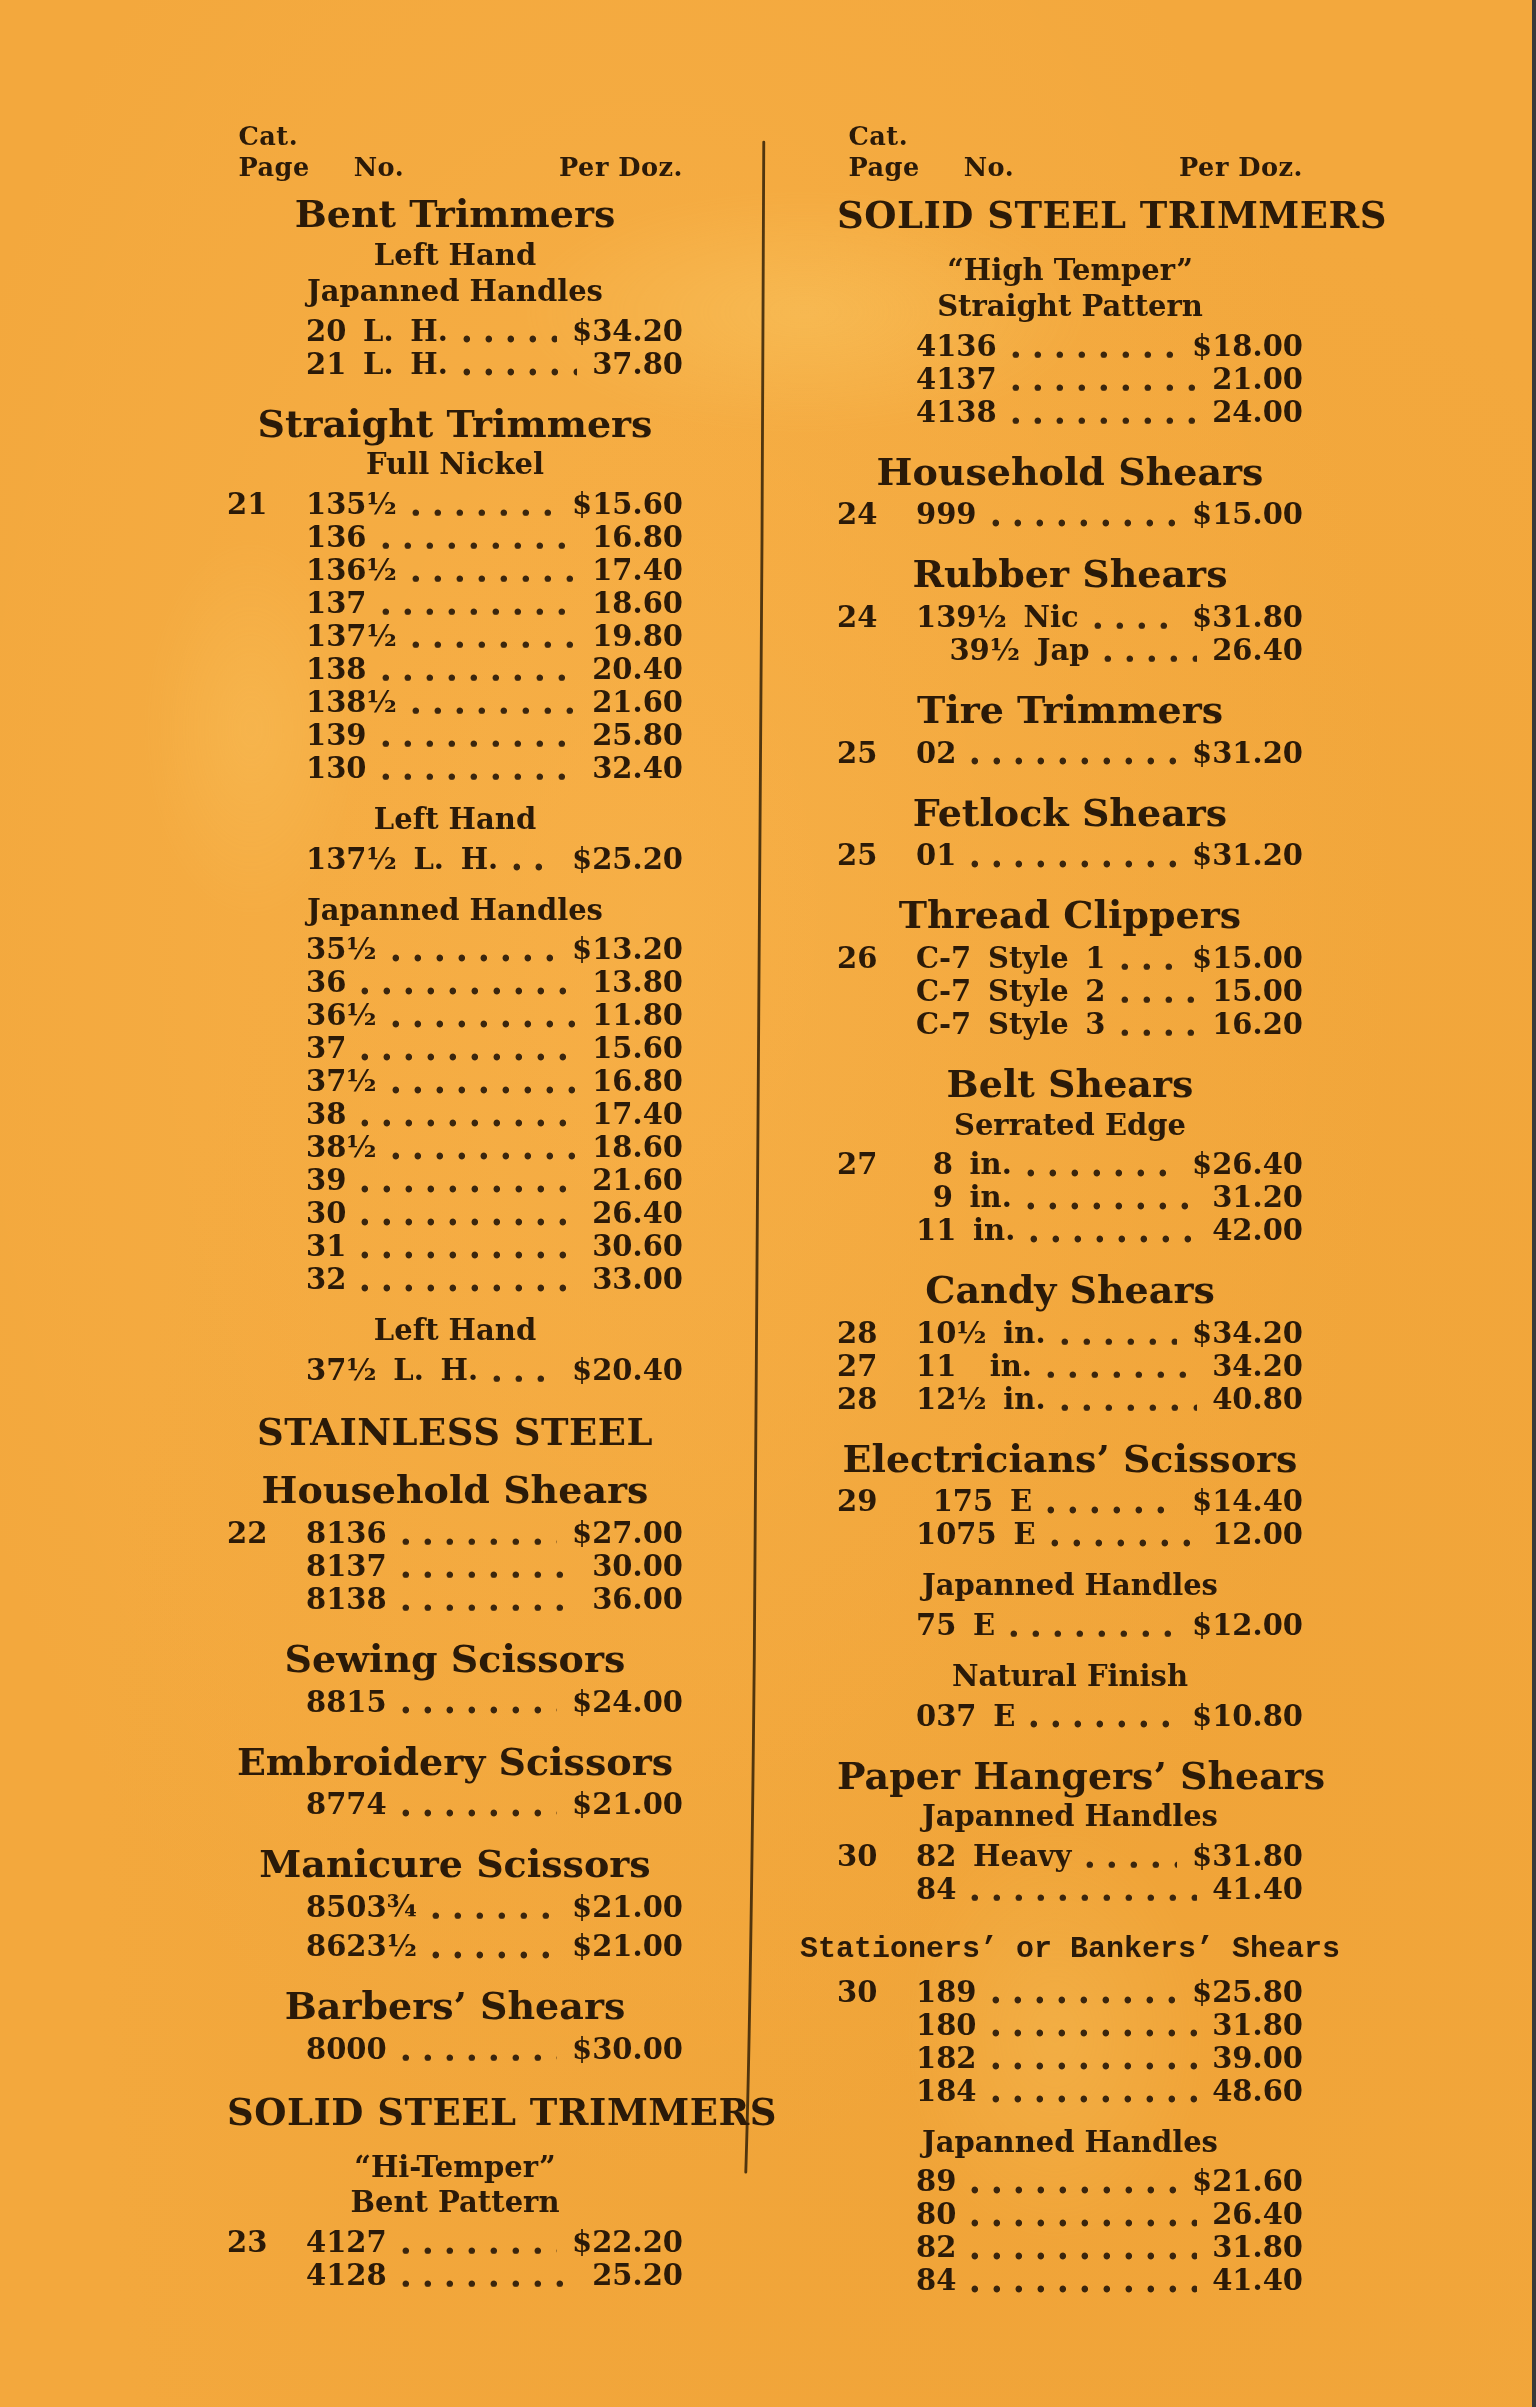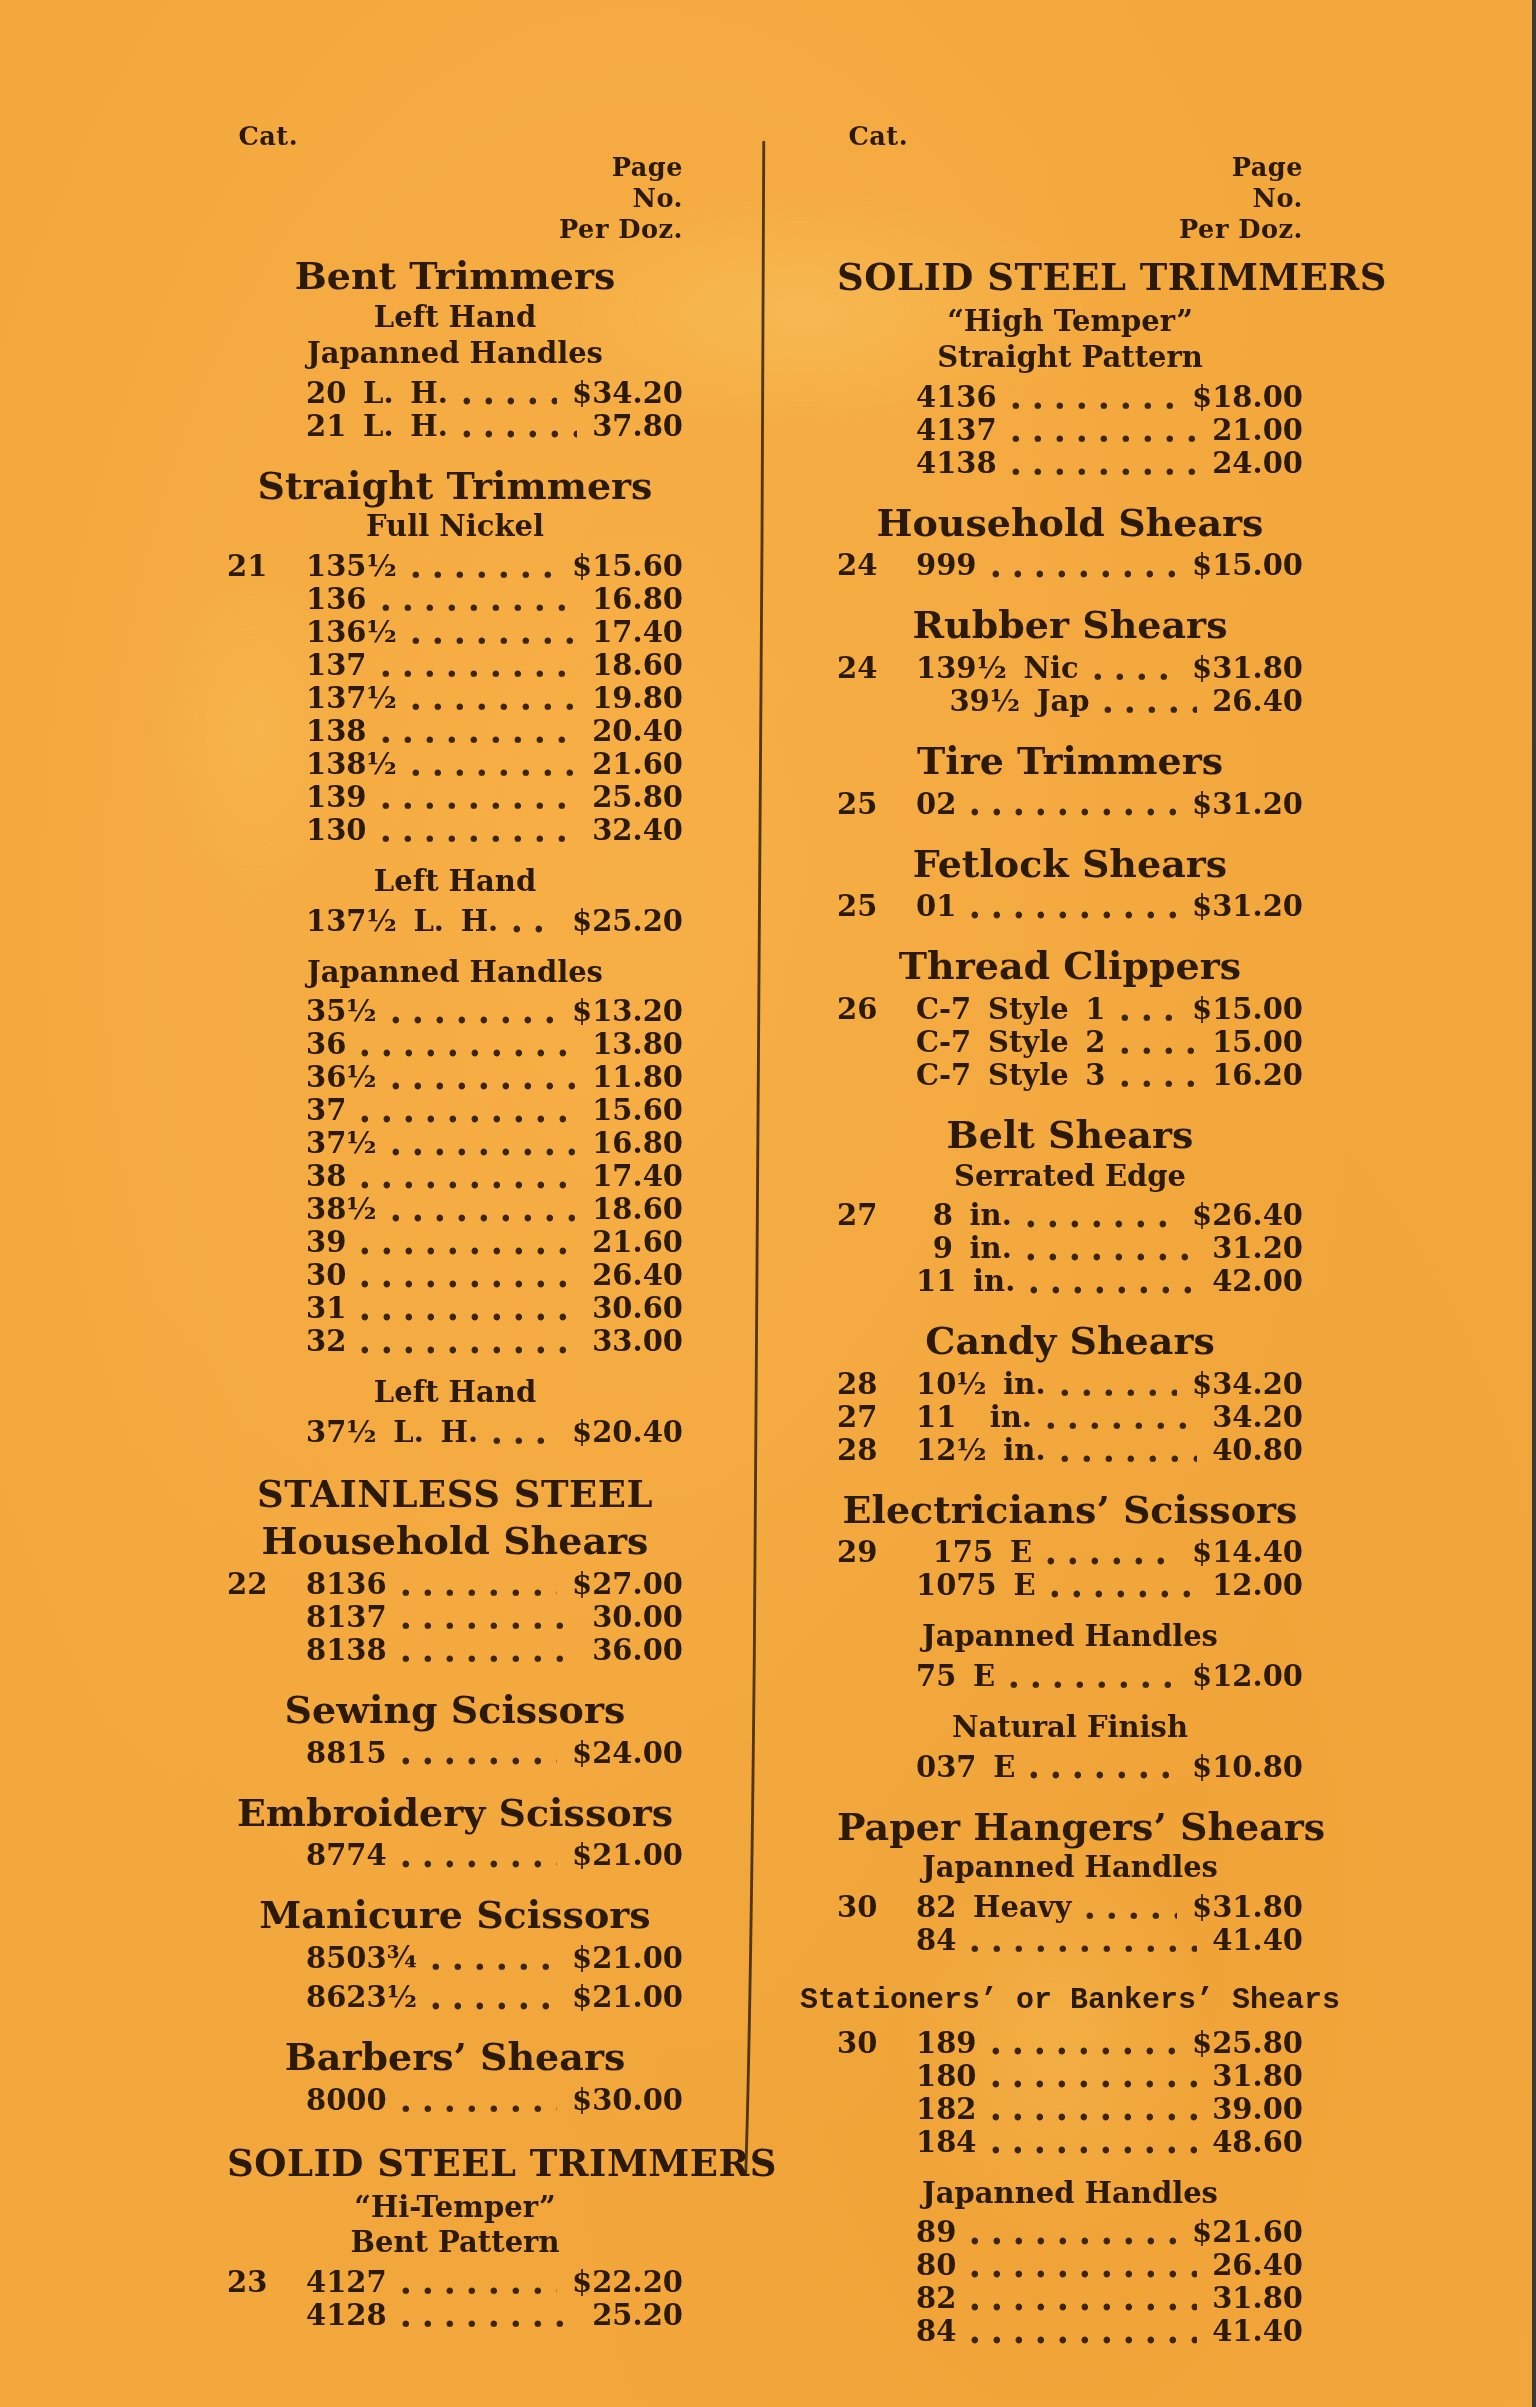--- a/index.html
+++ b/index.html
@@ -23,30 +23,30 @@
   .g3{left:899px;top:1817px;width:312px;height:435px;
       background:radial-gradient(ellipse,rgba(255,233,140,.5),rgba(255,233,140,0) 70%);opacity:.30;}
   .divider{position:absolute;left:0;top:0;pointer-events:none;}
 
   .col{position:absolute;top:121px;}
   .col-left{left:227px;width:456px;}
   .col-right{left:837px;width:466px;}
 
   .col-header{font-size:25.6px;line-height:31px;margin-bottom:3.8px;letter-spacing:0.5px;}
   .ch1{padding-left:11.4px;}
-  .ch2{display:flex;padding-left:11.4px;align-items:flex-end;flex-direction:column;}
+  .ch2{display:flex;padding-left:11.4px;align-items:flex-start;}
   .ch2 .no{margin-left:44px;}
   .ch2 .pd{margin-left:auto;}
 
   .h1{font-size:37px;line-height:42px;text-align:center;margin:24.6px 0 1.9px;letter-spacing:0.5px;white-space:nowrap;}
   .h2{font-size:38px;line-height:40px;text-align:center;margin:23px 0 3.8px;white-space:nowrap;}
   .h2wide{font-size:30px;line-height:40px;text-align:center;margin:23px -68px 3.8px;white-space:nowrap;font-family:Liberation Mono, monospace;}
   .h3{font-size:29px;line-height:34px;text-align:center;margin:1.9px 0 0;white-space:nowrap;}
   .h3.mt,.h2.mt2{margin-top:17px;}
-  .tight{margin-top:6px;}
+  .tight{margin-top:17px;}
   .first{margin-top:11.4px;}
 
   .price-group{margin-top:6.6px;}
   .row{display:flex;align-items:baseline;font-size:29px;line-height:33px;}
   .pg{flex:none;width:79px;}
   .item{flex:none;white-space:pre;word-spacing:6.6px;}
   .leader{
     flex:1 1 auto;align-self:flex-end;height:7.6px;margin:0 13.2px 4.7px 15px;
     background-image:radial-gradient(circle at 3.8px 3.8px,var(--ink,#2b1a08) 2.8px,rgba(0,0,0,0) 3.7px);
     background-size:22px 7.6px;background-repeat:repeat-x;background-position:left center;

